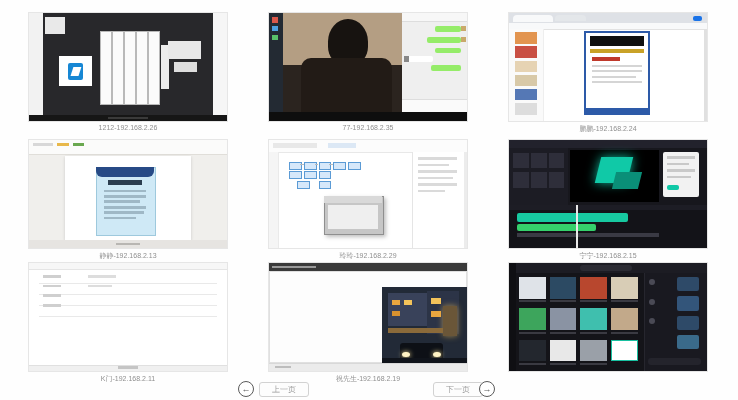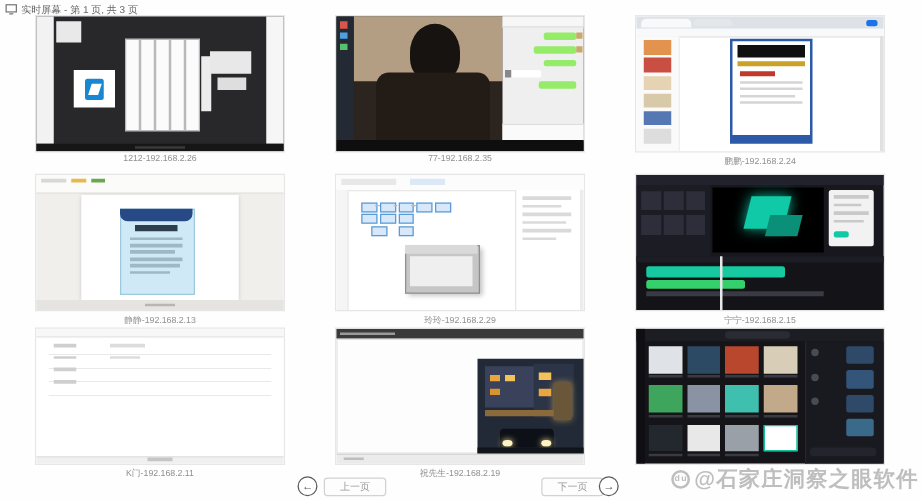--- a/index.html
+++ b/index.html
@@ -24,27 +24,20 @@
        pointer-events:none;}
   .wm-logo{display:inline-flex;align-items:center;justify-content:center;width:15px;height:15px;
        border:2px solid rgba(172,172,172,0.78);border-radius:50%;font-size:7px;font-weight:bold;
        box-sizing:border-box;}
 </style>
 </head>
 <body>
 
 <div class="app">
 
-  <div class="header">
-    <svg width="10" height="9" viewBox="0 0 12 11">
-      <rect x="1" y="1" width="10" height="7" fill="none" stroke="#777" stroke-width="1.2"></rect>
-      <line x1="4" y1="10" x2="8" y2="10" stroke="#777" stroke-width="1.2"></line>
-    </svg>
-    <span class="title">实时屏幕 - 第 1 页, 共 3 页</span>
-  </div>
 
   <div class="cell" style="left:28px;top:12px">
     <div class="thumb">
         <div class="pe" style="left: 0%; top: 0%; width: 100%; height: 100%; background: rgb(40, 40, 43);"></div>
         <div class="pe" style="left: 0%; top: 0%; width: 7%; height: 94%; background: rgb(242, 242, 242);"></div>
         <div class="pe" style="left: 8%; top: 4%; width: 10%; height: 15%; background: rgb(233, 233, 233);"></div>
         <div class="pe" style="left: 15%; top: 40%; width: 17%; height: 28%; background: rgb(255, 255, 255);"></div>
         <div class="pe" style="left: 19.5%; top: 46%; width: 8%; height: 16%; background: rgb(23, 135, 212); border-radius: 2px;"></div>
         <div class="pe" style="left: 21.5%; top: 50%; width: 4%; height: 8%; background: rgb(255, 255, 255); transform: skewX(-18deg);"></div>
         <div class="pe" style="left: 36%; top: 17%; width: 5%; height: 66%; background: rgb(251, 251, 251); border: 1px solid rgb(185, 185, 185);"></div>
@@ -286,18 +279,14 @@
 
   <button class="circle-btn" style="left:238px;top:381px">
     <span>←</span>
   </button>
   <button class="page-btn" style="left:259px;top:382px">上一页</button>
   <button class="page-btn" style="left:433px;top:382px">下一页</button>
   <button class="circle-btn" style="left:479px;top:381px">
     <span>→</span>
   </button>
 
-  <div class="watermark">
-    <span class="wm-logo">du</span>
-    <span>@石家庄洞察之眼软件</span>
-  </div>
 
 </div>
 
 </body></html>

